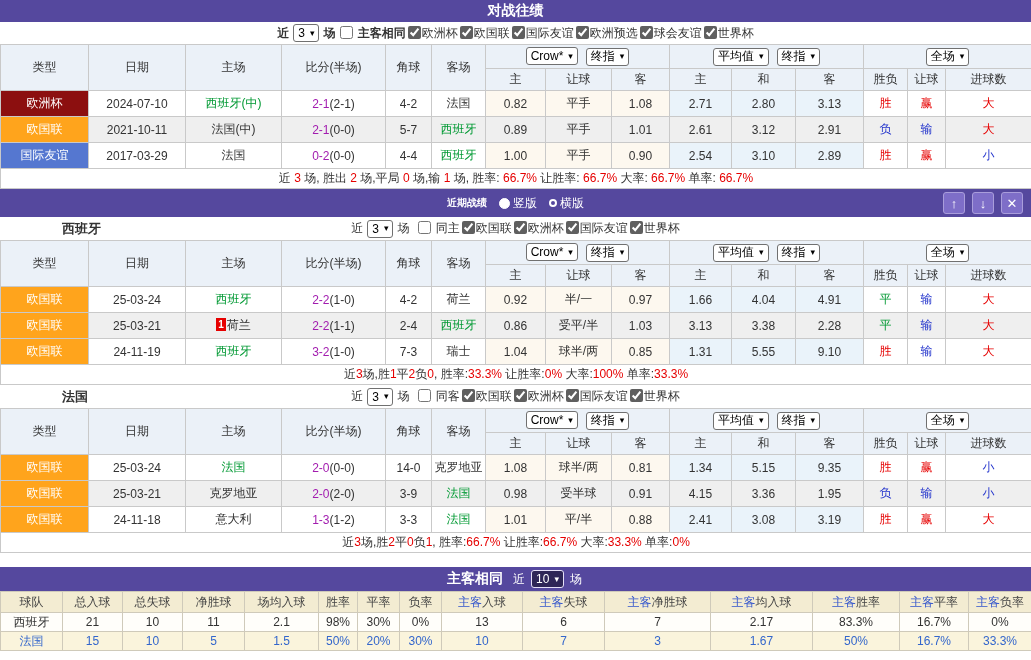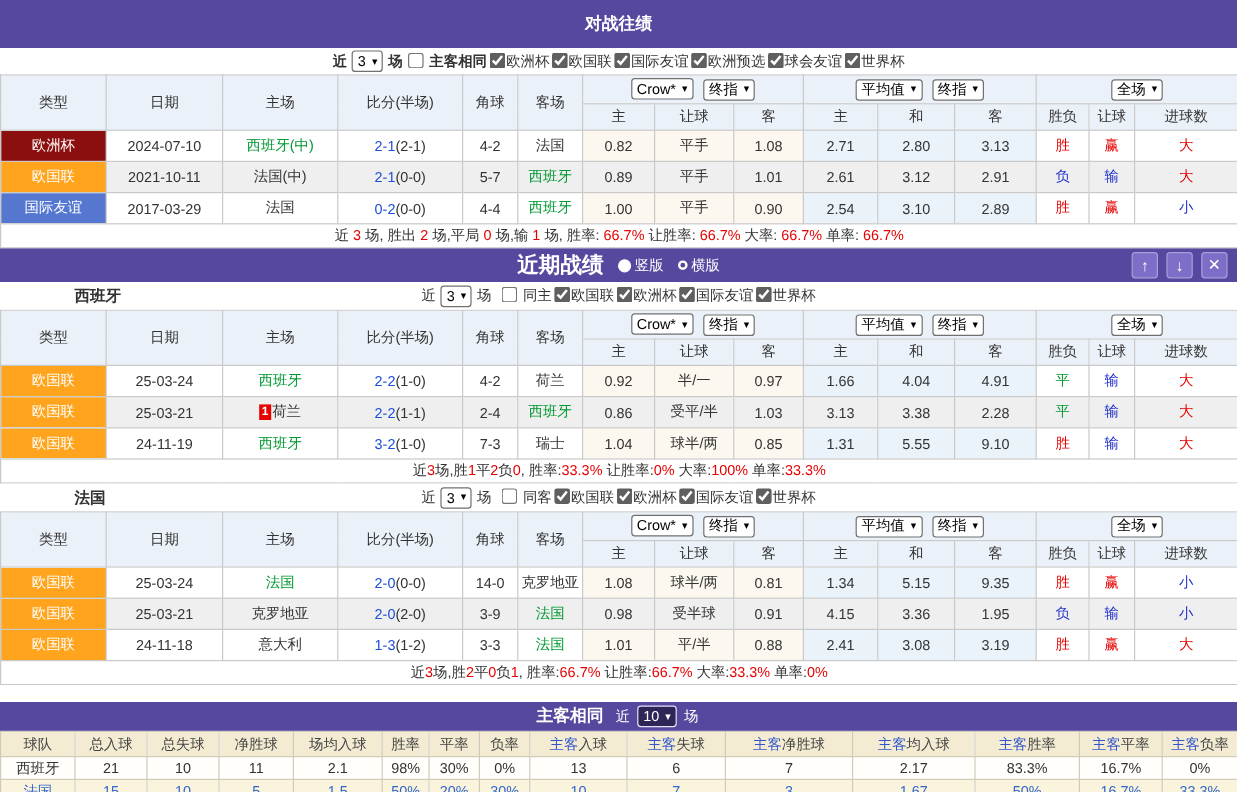--- a/index.html
+++ b/index.html
@@ -3,26 +3,26 @@
 <meta charset="utf-8">
 <style>
   * { box-sizing: border-box; }
   html,body { margin:0; padding:0; }
   body {
     width:1031px; background:#fff; color:#333;
     font-family:"Liberation Sans","DejaVu Sans",sans-serif; font-size:12px;
   }
   .bar { background:#55489E; color:#fff; position:relative;
          display:flex; align-items:center; justify-content:center; }
-  .bar1 { height:40px; }
+  .bar1 { height:22px; }
   .bar3 { height:24px; }
   .bar-title { font-weight:bold; font-size:14px; }
   .bar2 { height:28px; }
   .bar2-center { display:flex; align-items:center; }
-  .bar2-center b { font-size:18px; }
+  .bar2-center b { font-size:10px; }
   .rlabel { font-size:12px; margin-left:3px; }
   .radio { display:inline-block; border-radius:50%; vertical-align:middle; }
   .radio.on { width:11px; height:11px; background:#fff; border:1px solid #fff; margin-left:12px; }
   .radio.off { width:8px; height:8px; background:transparent; border:2px solid #fff; margin-left:12px; }
   .bar2-btns { position:absolute; right:8px; top:3px; display:flex; gap:7px; }
   .rbtn { width:22px; height:22px; background:#7E6EC8; border:1px solid #A99DDB;
           border-radius:3px; color:#fff; font-size:13px; font-weight:bold;
           display:flex; align-items:center; justify-content:center; cursor:pointer; }
   .filter-row { height:22px; display:flex; align-items:center; justify-content:center; background:#fff; }
   .filter-row b, .team-head b.samelab { font-weight:bold; }
@@ -42,21 +42,21 @@
   .match thead tr:first-child th { height:24px; }
   .match thead tr:nth-child(2) th { height:22px; }
   .match tbody td { height:26px; }
   .match tfoot td { height:20px; background:#fff; }
   tr.odd td { background:#fff; }
   tr.odd td.odds1 { background:#FDF8EF;margin-left:41px; }
   tr.odd td.avg  { background:#EAF3FA; }
   tr.even td { background:#EFEFEF; }
   td.type { color:#fff; }
   .grn { color:#009933; }
-  .sf { color:#1d4ed8; }
+  .sf { color:#a21caf; }
   .sh { color:#333; }
   .c-red { color:#E60000; }
   .c-blue { color:#2233CC; }
   .c-green { color:#009933; }
   .rc { display:inline-block; background:#E60000; color:#fff; font-size:10px; font-weight:bold;
         line-height:13px; height:13px; padding:0 2px; margin-right:1px; vertical-align:1px; }
   .summary { color:#333; }
   .summary .num { color:#E60000; }
 
   .team-head { height:23px; position:relative; display:flex; align-items:center; justify-content:center; background:#fff; }

